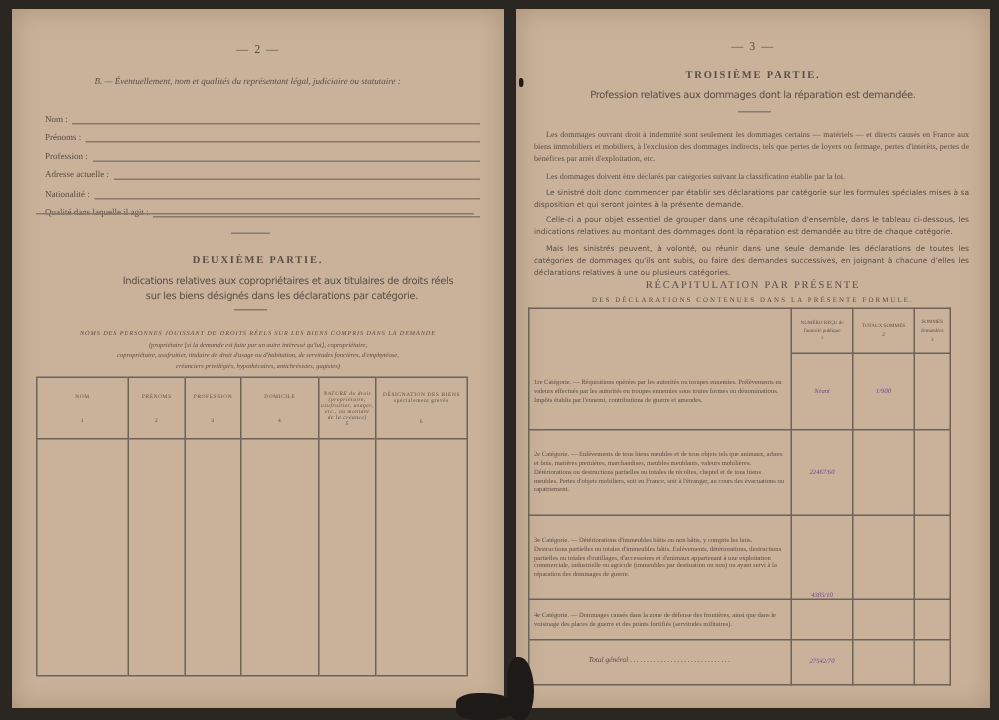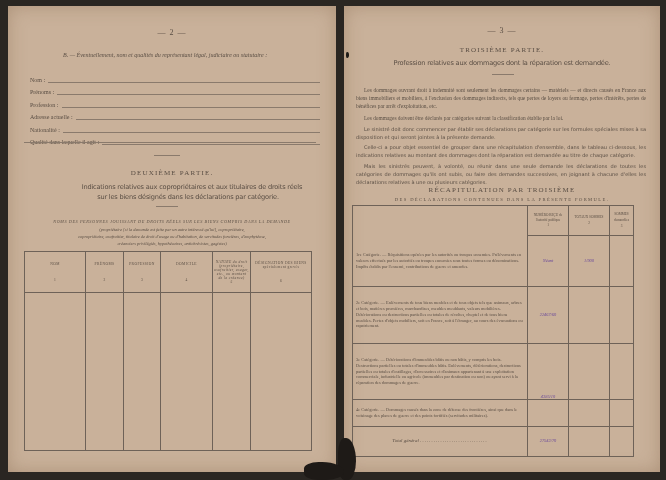--- a/index.html
+++ b/index.html
@@ -5,21 +5,21 @@
   html,body{margin:0;padding:0;}
   body{width:666px;height:480px;background:#2a2622;position:relative;overflow:hidden;font-family:"Liberation Serif",serif;color:#5a4e44;}
   .page{position:absolute;background:#c9b19a;box-shadow:inset 0 0 18px rgba(120,90,60,.35);}
   .pl{left:8px;top:6px;width:328px;height:466px;}
   .pr{left:344px;top:6px;width:316px;height:466px;}
   .abs{position:absolute;}
   .pg{font-size:8px;text-align:center;letter-spacing:1px;}
   .it{font-style:italic;font-size:6px;}
   .fld{font-size:6px;display:flex;align-items:flex-end;}
   .fld .ln{flex:1;border-bottom:1px solid #8a7a6c;margin-left:3px;height:5px;}
-  .title{font-size:7px;font-weight:normal;letter-spacing:1.2px;text-align:center;}
+  .title{font-size:7px;font-weight:bold;letter-spacing:1.2px;text-align:center;}
   .sub{font-size:6.6px;text-align:center;line-height:10px;font-family:"DejaVu Sans",sans-serif;letter-spacing:-.2px;}
   .caps{font-size:4.2px;letter-spacing:.6px;text-align:center;font-style:italic;}
   .small{font-size:4.4px;text-align:center;font-style:italic;line-height:7px;}
   .hr{border-top:1px solid #8a7a6c;}
   table{border-collapse:collapse;}
   .t1{position:absolute;left:16px;top:280px;width:288px;height:158px;border:1px solid #6e6258;}
   .t1 td{border-left:1px solid #6e6258;border-right:1px solid #6e6258;font-size:3.6px;text-align:center;vertical-align:middle;letter-spacing:.4px;}
   .t1 tr.h td{border-bottom:1px solid #6e6258;height:38px;}
   .para{font-size:5.4px;line-height:8.2px;text-indent:8px;text-align:justify;}
   .t2{position:absolute;left:8px;top:199px;width:282px;height:252px;border:1px solid #6e6258;}
@@ -121,21 +121,21 @@
   <div class="abs hr" style="left:148px;width:22px;top:68px;"></div>
 
   <div class="abs" style="left:12px;width:290px;top:80px;">
     <div class="para">Les dommages ouvrant droit à indemnité sont seulement les dommages certains — matériels — et directs causés en France aux biens immobiliers et mobiliers, à l'exclusion des dommages indirects, tels que pertes de loyers ou fermage, pertes d'intérêts, pertes de bénéfices par arrêt d'exploitation, etc.</div>
     <div class="para" style="margin-top:3px">Les dommages doivent être déclarés par catégories suivant la classification établie par la loi.</div>
     <div class="para" style="margin-top:3px;font-family:'DejaVu Sans',sans-serif;font-size:5px;">Le sinistré doit donc commencer par établir ses déclarations par catégorie sur les formules spéciales mises à sa disposition et qui seront jointes à la présente demande.</div>
     <div class="para" style="margin-top:2px;font-family:'DejaVu Sans',sans-serif;font-size:5px;">Celle-ci a pour objet essentiel de grouper dans une récapitulation d'ensemble, dans le tableau ci-dessous, les indications relatives au montant des dommages dont la réparation est demandée au titre de chaque catégorie.</div>
     <div class="para" style="margin-top:2px;font-family:'DejaVu Sans',sans-serif;font-size:5px;">Mais les sinistrés peuvent, à volonté, ou réunir dans une seule demande les déclarations de toutes les catégories de dommages qu'ils ont subis, ou faire des demandes successives, en joignant à chacune d'elles les déclarations relatives à une ou plusieurs catégories.</div>
   </div>
 
-  <div class="abs" style="left:0;right:0;top:180px;text-align:center;font-size:7px;letter-spacing:1.2px;">RÉCAPITULATION PAR TROISIÈME</div>
+  <div class="abs" style="left:0;right:0;top:180px;text-align:center;font-size:7px;letter-spacing:1.2px;">RÉCAPITULATION PAR PRÉSENTE</div>
   <div class="abs" style="left:0;right:0;top:191px;text-align:center;font-size:4.6px;letter-spacing:1.4px;">DES DÉCLARATIONS CONTENUES DANS LA PRÉSENTE FORMULE.</div>
 
   <table class="t2">
     <tbody>
         <tr style="height:30px;">
       <td style="width:168px;border-bottom:none;"></td>
       <td style="width:34px;text-align:center;font-size:3.4px;line-height:5px;">
             <div>NUMÉRO REÇU de l'autorité publique</div>
             <div>1</div>
           </td>

